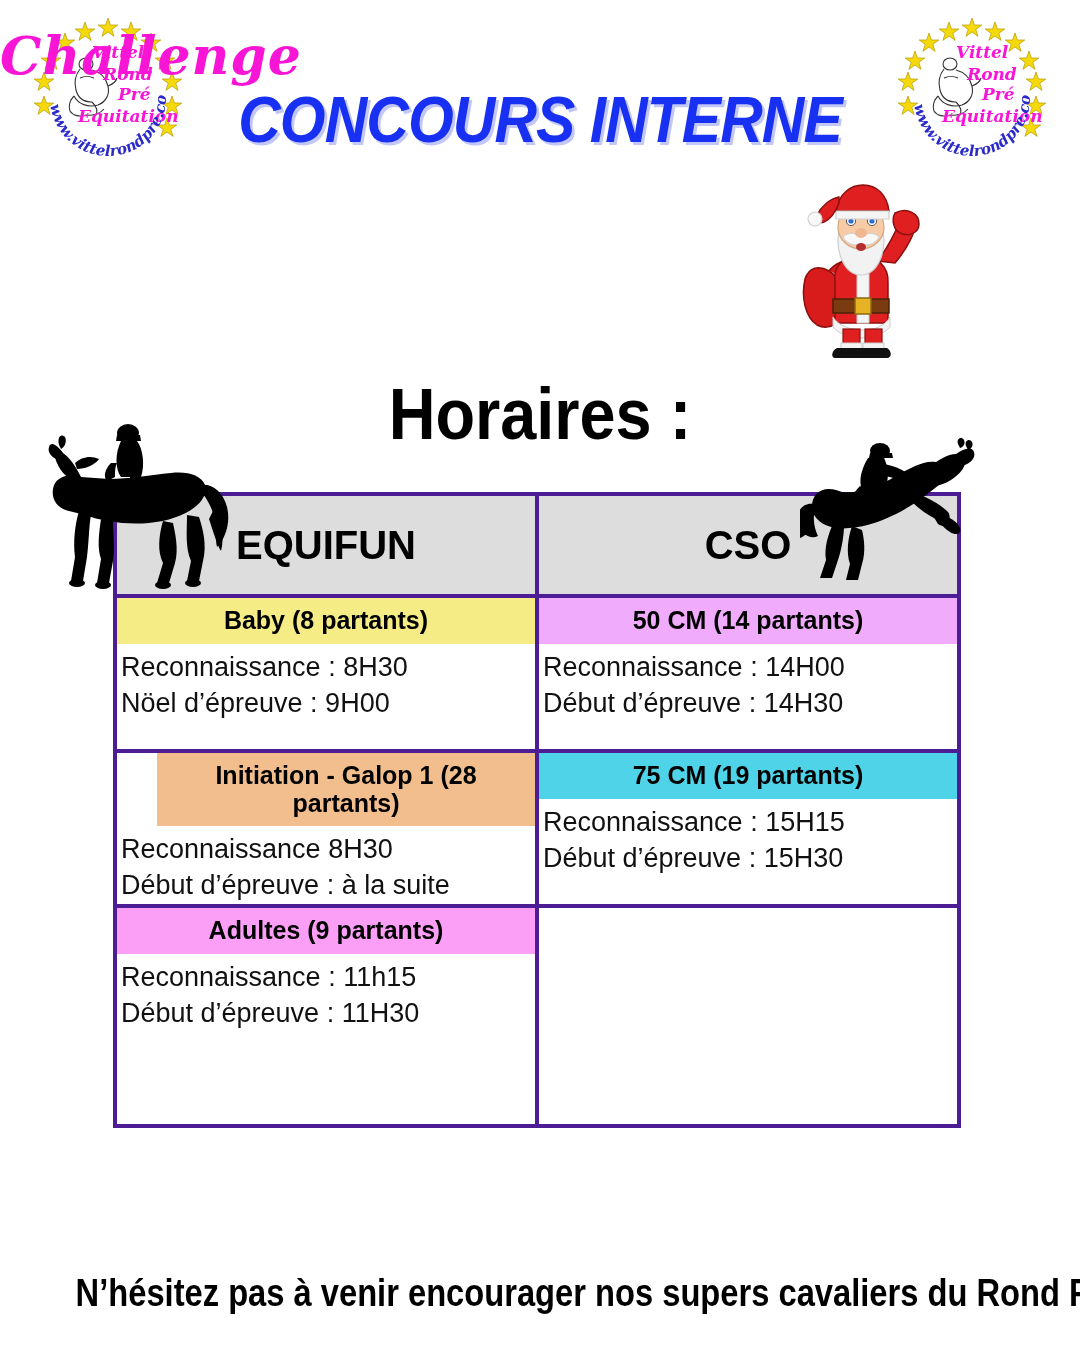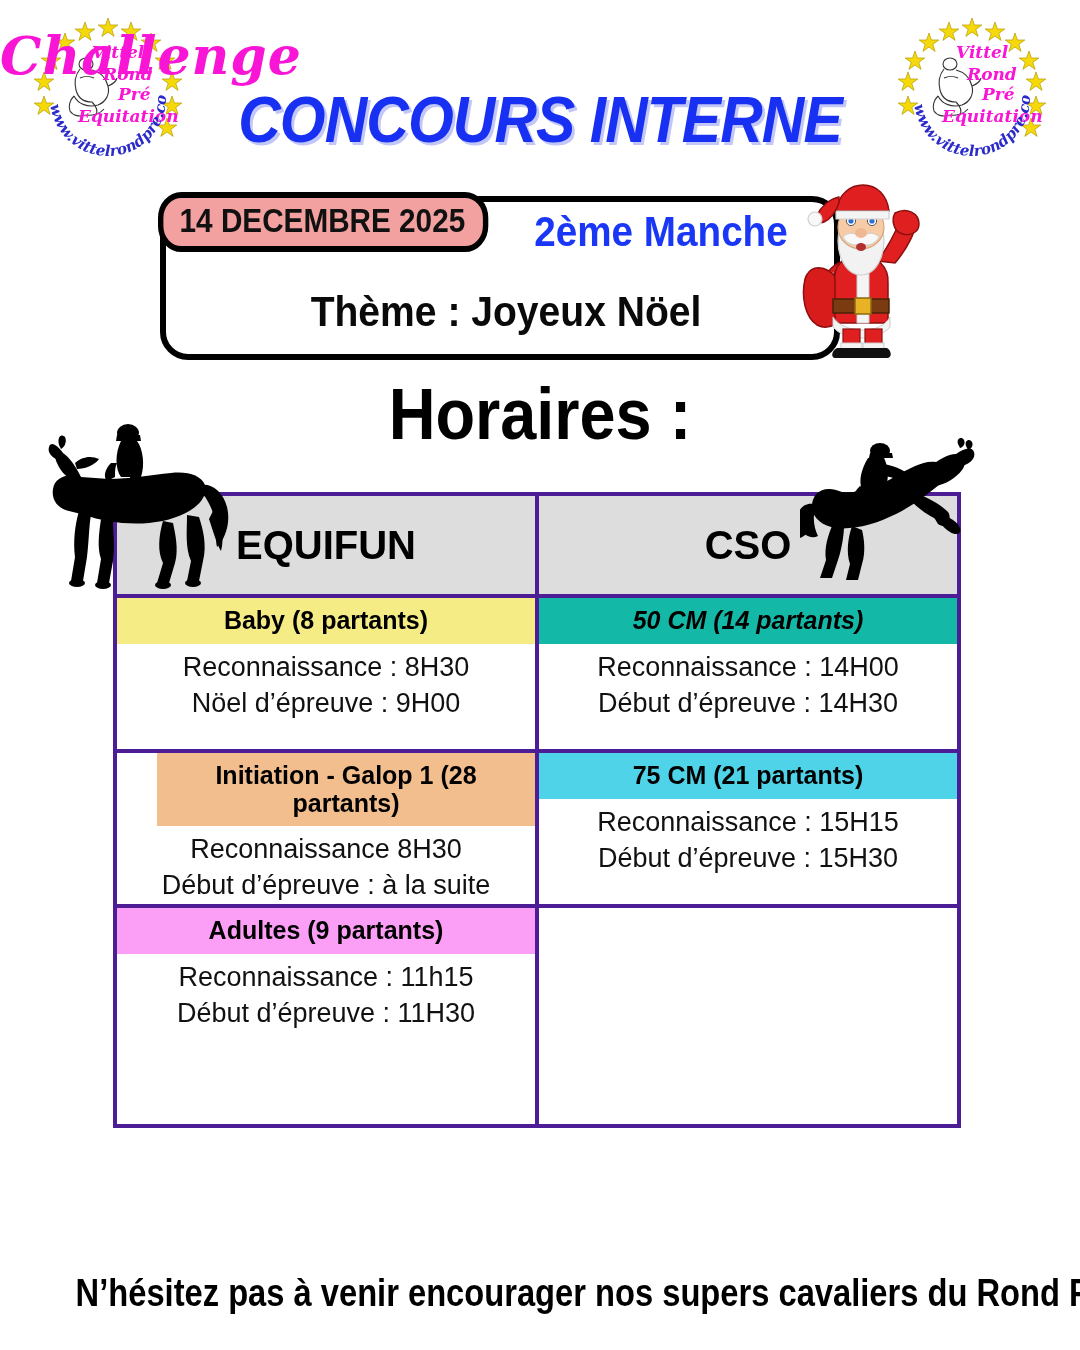--- a/index.html
+++ b/index.html
@@ -187,34 +187,33 @@
     display: block;
     text-align: center;
     font-size: 25px;
     font-weight: bold;
     color: #000000;
     padding: 9px 4px 9px 4px;
     line-height: 1.1;
   }
   .cell-line {
     display: block;
-    text-align: center;
     font-size: 27px;
     color: #111111;
     line-height: 1.35;
     padding: 0 4px;
   }
   .cell-line.first { padding-top: 5px; }
 
   
   .c-yellow     { background: #F5EC85; }
   .c-orange     { background: #F2BE8E; margin-left: 40px; }
   .c-salmon     { background: #ED8A88; }
   .c-pink       { background: #FB9EF6; }
-  .c-periwinkle { background: #14b8a6; font-style: italic; }
+  .c-periwinkle { background: #f0abfc; }
   .c-cyan       { background: #4FD3E8; }
   .c-lightcyan  { background: #BDF6F7; }
 
   
   .footer {
     position: absolute;
     top: 1272px;
     left: 0; right: 0;
     text-align: center;
     font-family: "Liberation Sans Narrow", "Liberation Sans", sans-serif;
@@ -307,25 +306,20 @@
       </defs>
       <text font-family="'DejaVu Serif',serif" font-style="italic" font-weight="bold" font-size="15" fill="#2A2ACB">
         <textPath href="#urlpathR" startOffset="4%">www.vittelrondpre.com</textPath>
       </text>
     </svg>
   </div>
 
   <div class="challenge-word">Challenge</div>
   <div class="concours-word">CONCOURS INTERNE</div>
 
-  <div class="info-box">
-    <div class="date-badge">14 DECEMBRE 2025</div>
-    <div class="manche">2ème Manche</div>
-    <div class="theme">Thème : Joyeux Nöel</div>
-  </div>
 
   <div class="santa">
     <svg viewBox="0 0 130 180" xmlns="http://www.w3.org/2000/svg">
 
       <path d="M82 78 C92 66 100 50 105 38 C108 30 118 30 120 38 C122 47 112 66 100 80 Z" fill="#E02020" stroke="#8C0F0F" stroke-width="1.5"></path>
       <path d="M100 30 C112 24 124 30 124 41 C124 50 114 54 105 50 C99 47 96 37 100 30 Z" fill="#E02020" stroke="#8C0F0F" stroke-width="1.5"></path>
 
       <path d="M10 96 C6 114 10 134 22 142 C34 148 48 140 50 126 C52 110 44 94 34 88 C24 82 14 84 10 96 Z" fill="#D81C1C" stroke="#8C0F0F" stroke-width="1.5"></path>
       <path d="M34 88 C40 80 50 76 56 80 C62 84 60 92 54 96" fill="#D81C1C" stroke="#8C0F0F" stroke-width="1.5"></path>
 
@@ -470,21 +464,21 @@
           <span class="cell-line">Début d’épreuve : 14H30</span>
         </td>
       </tr>
       <tr>
         <td>
           <span class="cell-head c-orange">Initiation - Galop 1 (28 partants)</span>
           <span class="cell-line first">Reconnaissance 8H30</span>
           <span class="cell-line">Début d’épreuve : à la suite</span>
         </td>
         <td>
-          <span class="cell-head c-cyan">75 CM (21 partants)</span>
+          <span class="cell-head c-cyan">75 CM (19 partants)</span>
           <span class="cell-line first">Reconnaissance : 15H15</span>
           <span class="cell-line">Début d’épreuve : 15H30</span>
         </td>
       </tr>
       <tr>
         <td class="tall">
           <span class="cell-head c-pink">Adultes (9 partants)</span>
           <span class="cell-line first">Reconnaissance : 11h15</span>
           <span class="cell-line">Début d’épreuve : 11H30</span>
         </td>

